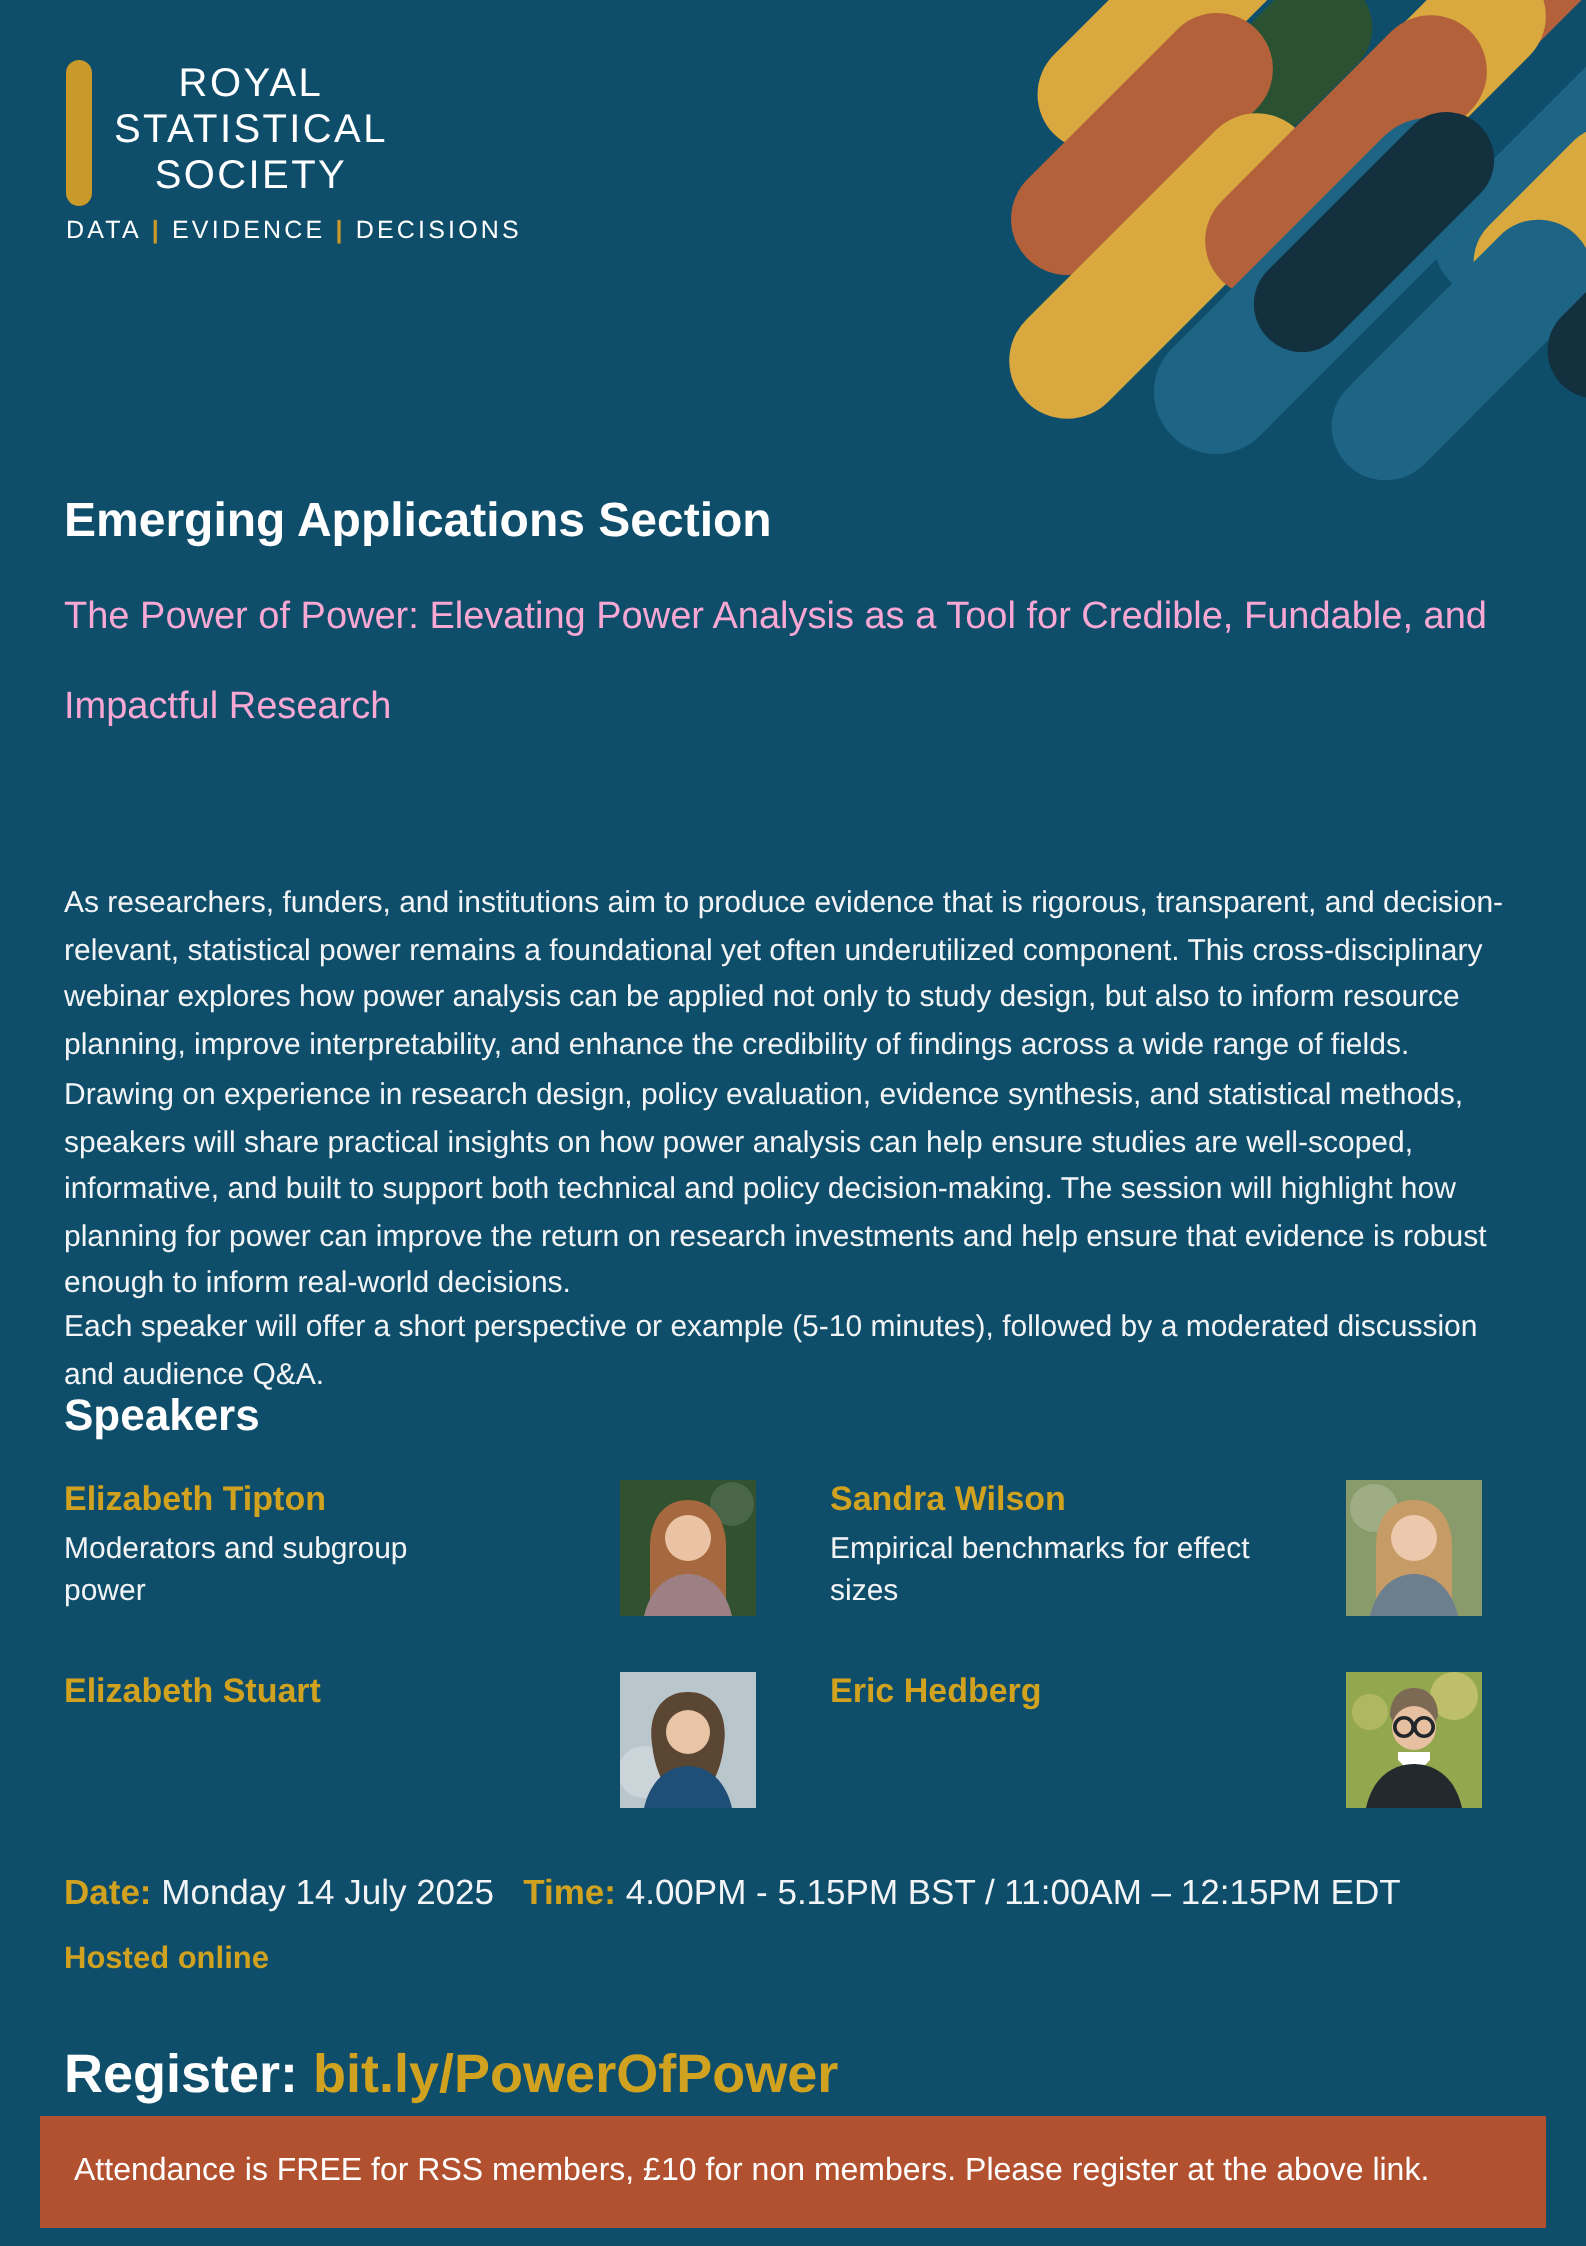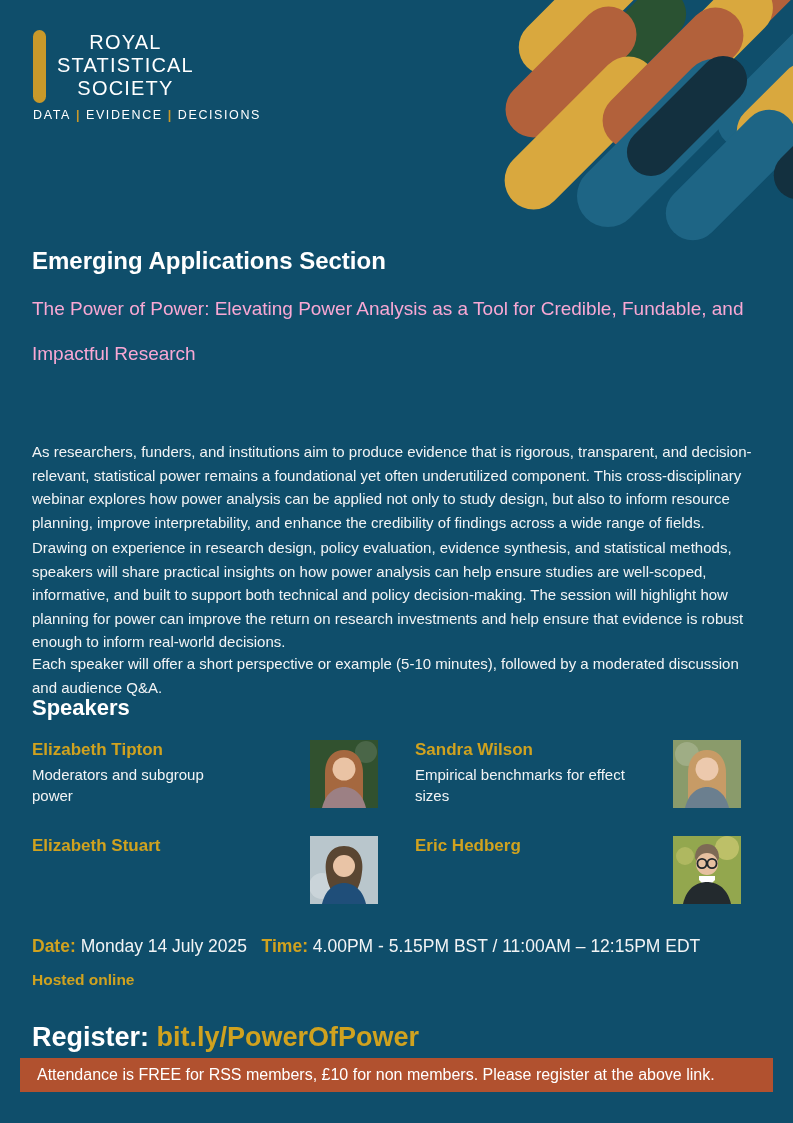--- a/index.html
+++ b/index.html
@@ -46,21 +46,21 @@
 
   
   .date-line { position:absolute; left:32px; top:936px; font-size:17.5px; color:#F2F4F5; }
   .gold-label { color:#D0A21F; font-weight:bold; }
   .hosted { position:absolute; left:32px; top:971px; font-size:15.5px; font-weight:bold; color:#D0A21F; }
   .register-line { position:absolute; left:32px; top:1022px; font-size:27px; font-weight:bold; color:#FFFFFF; }
   .register-link { color:#D0A21F; text-decoration:none; }
   .banner {
     position:absolute; left:20px; top:1058px; width:753px; box-sizing:border-box;
     background:#B1512F; color:#FFFFFF; font-size:16px; line-height:20px;
-    padding:7px 17px;
+    padding:18px 17px;
   }
 </style>
 </head>
 <body>
 
 <div class="page">
 
   <div class="decor">
     <div class="cap c-gold" style="left:505px; top:-14px; width:150px; height:56px;"></div>
     <div class="cap c-green" style="left:600px; top:2px;  width:92px;  height:52px;"></div>

